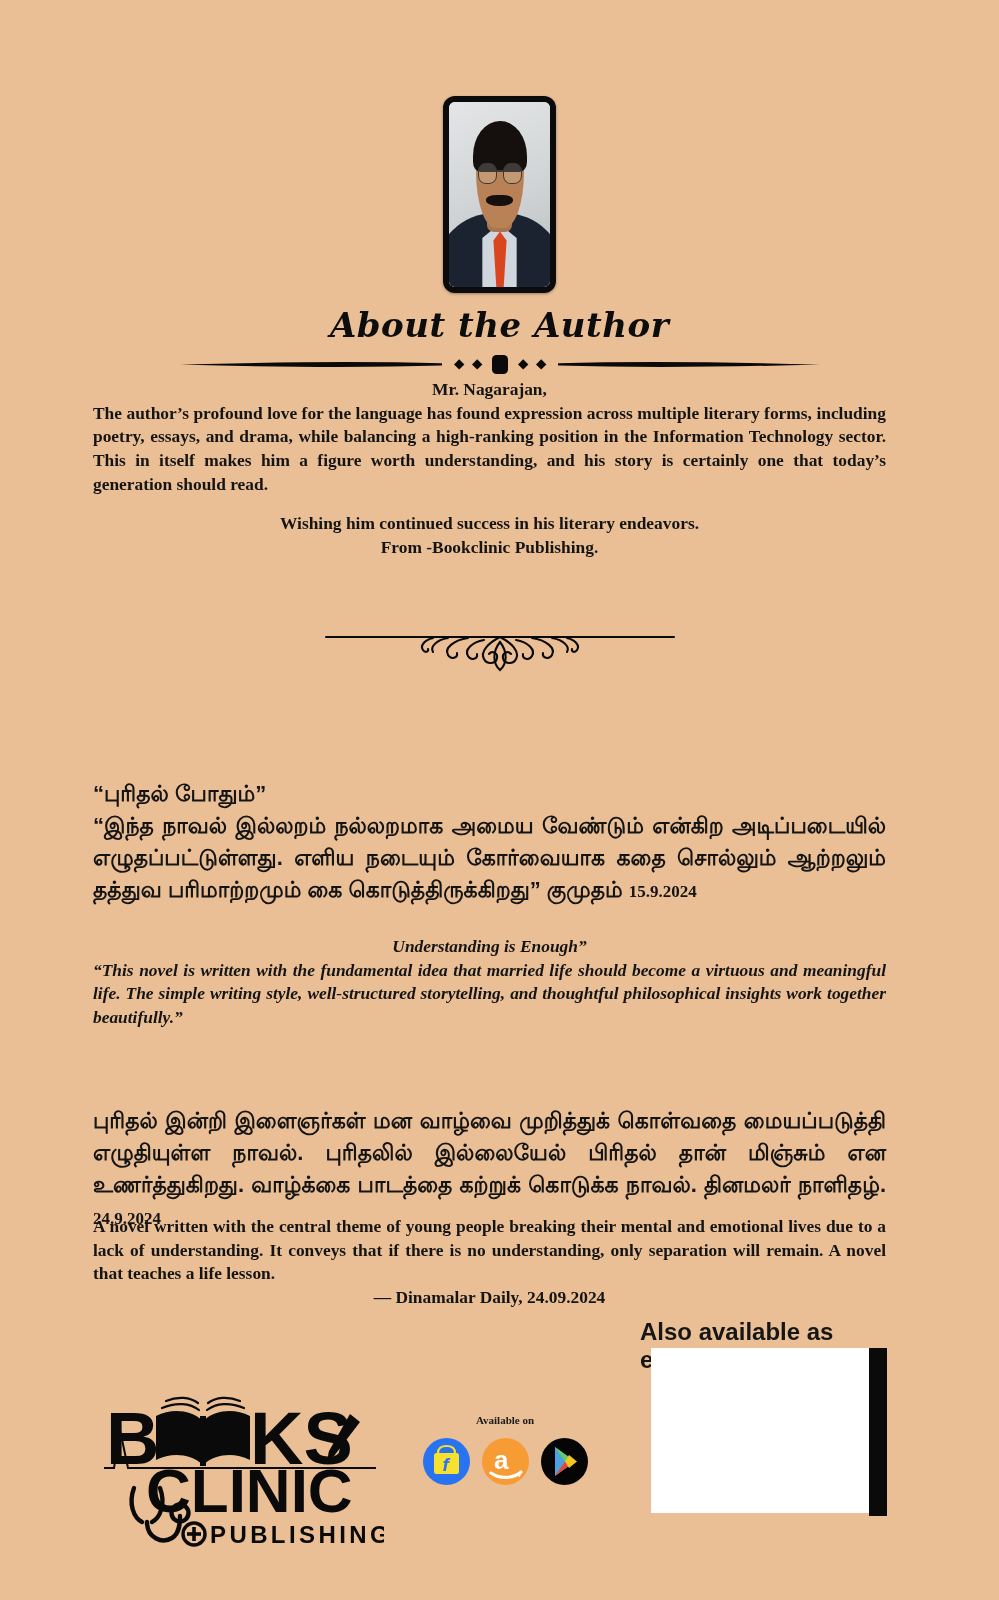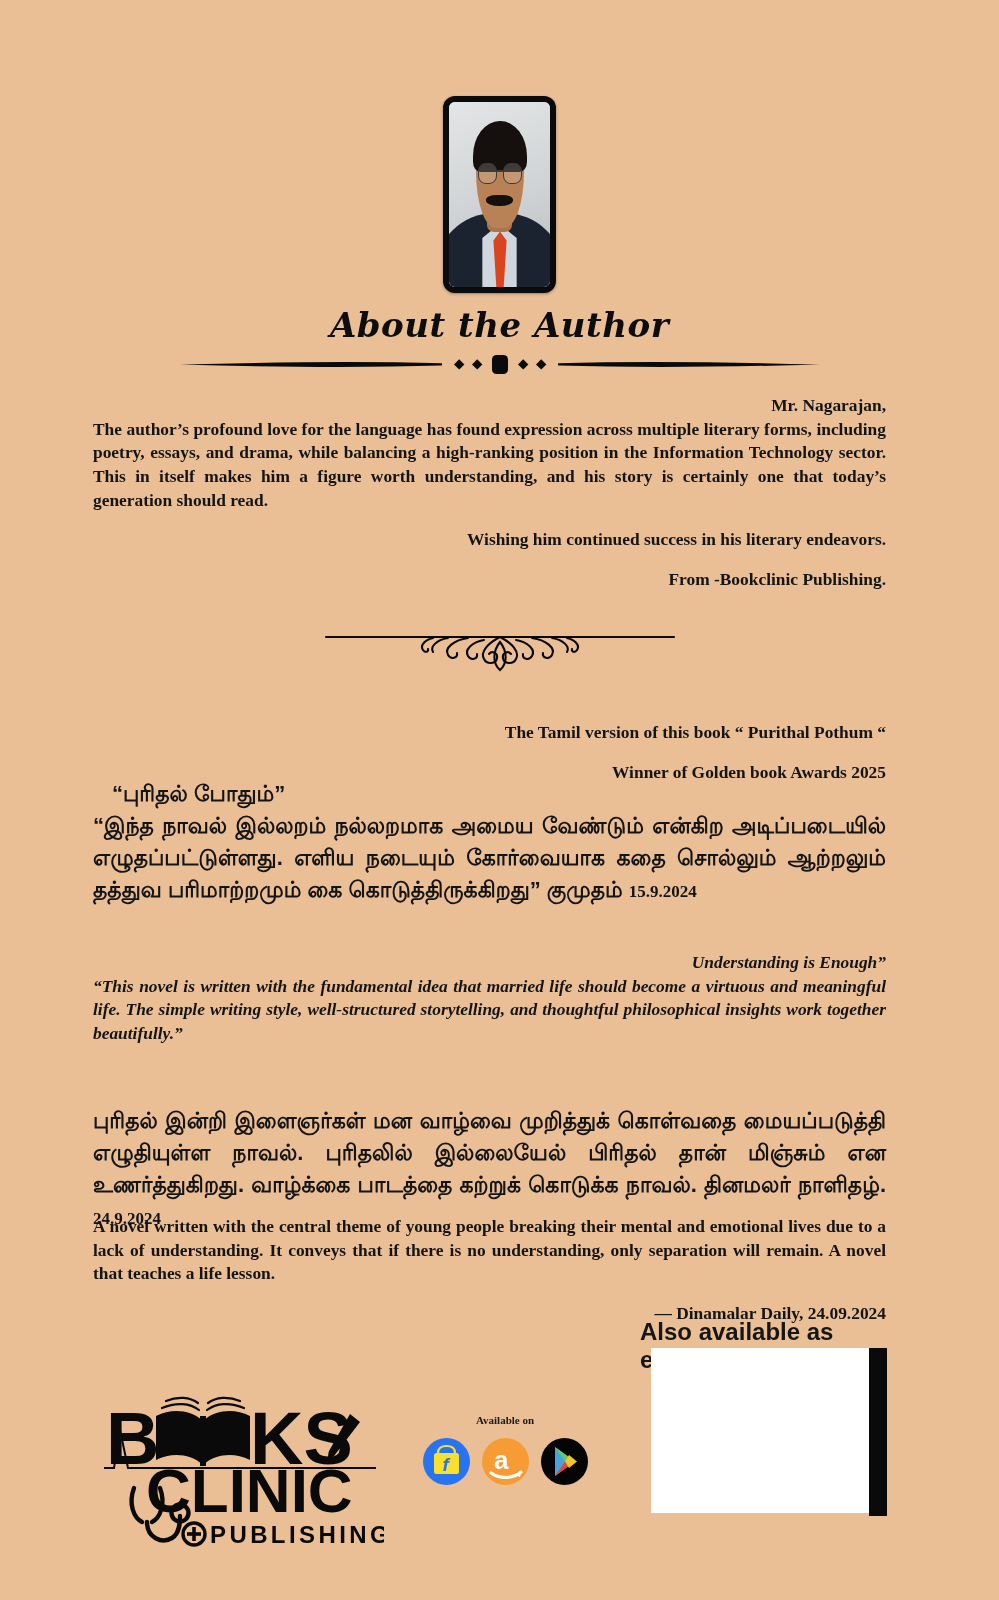--- a/index.html
+++ b/index.html
@@ -180,32 +180,32 @@
 
   .en {
     font-family: "Liberation Serif", serif;
     font-weight: 700;
     font-size: 17.4px;
     line-height: 1.36;
     color: #141414;
     text-align: justify;
     text-justify: inter-word;
   }
-  .en.left { text-align: right; margin-top: 16px; }
+  .en.left { text-align: center; }
 
   .ta {
     font-family: "Liberation Sans", sans-serif;
     font-weight: 700;
     font-size: 22px;
     line-height: 1.46;
     color: #141414;
     text-align: justify;
     text-justify: inter-word;
   }
-  .ta.left { text-align: left; margin-left: 19px; }
+  .ta.left { text-align: left; }
   .ta .date {
     font-family: "Liberation Serif", serif;
     font-size: 17px;
   }
 
   .blk-intro   { top: 378px; }
   .blk-through { top: 512px; }
   .blk-tamilver{ top: 705px; }
   .blk-taquote { top: 778px; }
   .blk-enquote { top: 935px; font-style: italic; }
@@ -338,24 +338,20 @@
         <path d="M148 10 C134 12 124 20 128 27 C131 32 138 30 137 25"></path>
         <path d="M212 10 C226 12 236 20 232 27 C229 32 222 30 223 25"></path>
         <path d="M128 10 C116 12 110 19 113 24"></path>
         <path d="M232 10 C244 12 250 19 247 24"></path>
         <path d="M113 10 C104 12 100 18 103 22 C105 25 109 24 108 21"></path>
         <path d="M247 10 C256 12 260 18 257 22 C255 25 251 24 252 21"></path>
       </g>
     </svg>
   </div>
 
-  <div class="body-col blk-tamilver">
-    <div class="en left">The Tamil version of this book “ Purithal Pothum “</div>
-    <div class="en left">Winner of Golden book Awards 2025</div>
-  </div>
 
   <div class="body-col blk-taquote">
     <div class="ta left">“புரிதல் போதும்”</div>
     <p class="ta"><span>“இந்த நாவல் இல்லறம் நல்லறமாக அமைய வேண்டும் என்கிற அடிப்படையில் எழுதப்பட்டுள்ளது. எளிய நடையும் கோர்வையாக கதை சொல்லும் ஆற்றலும் தத்துவ பரிமாற்றமும் கை கொடுத்திருக்கிறது”  குமுதம் </span><span class="date">15.9.2024</span></p>
   </div>
 
   <div class="body-col blk-enquote">
     <div class="en left">Understanding is Enough”</div>
     <p class="en"> “This novel is written with the fundamental idea that married life should become a virtuous and meaningful life. The simple writing style, well-structured storytelling, and thoughtful philosophical insights work together beautifully.”</p>
   </div>

